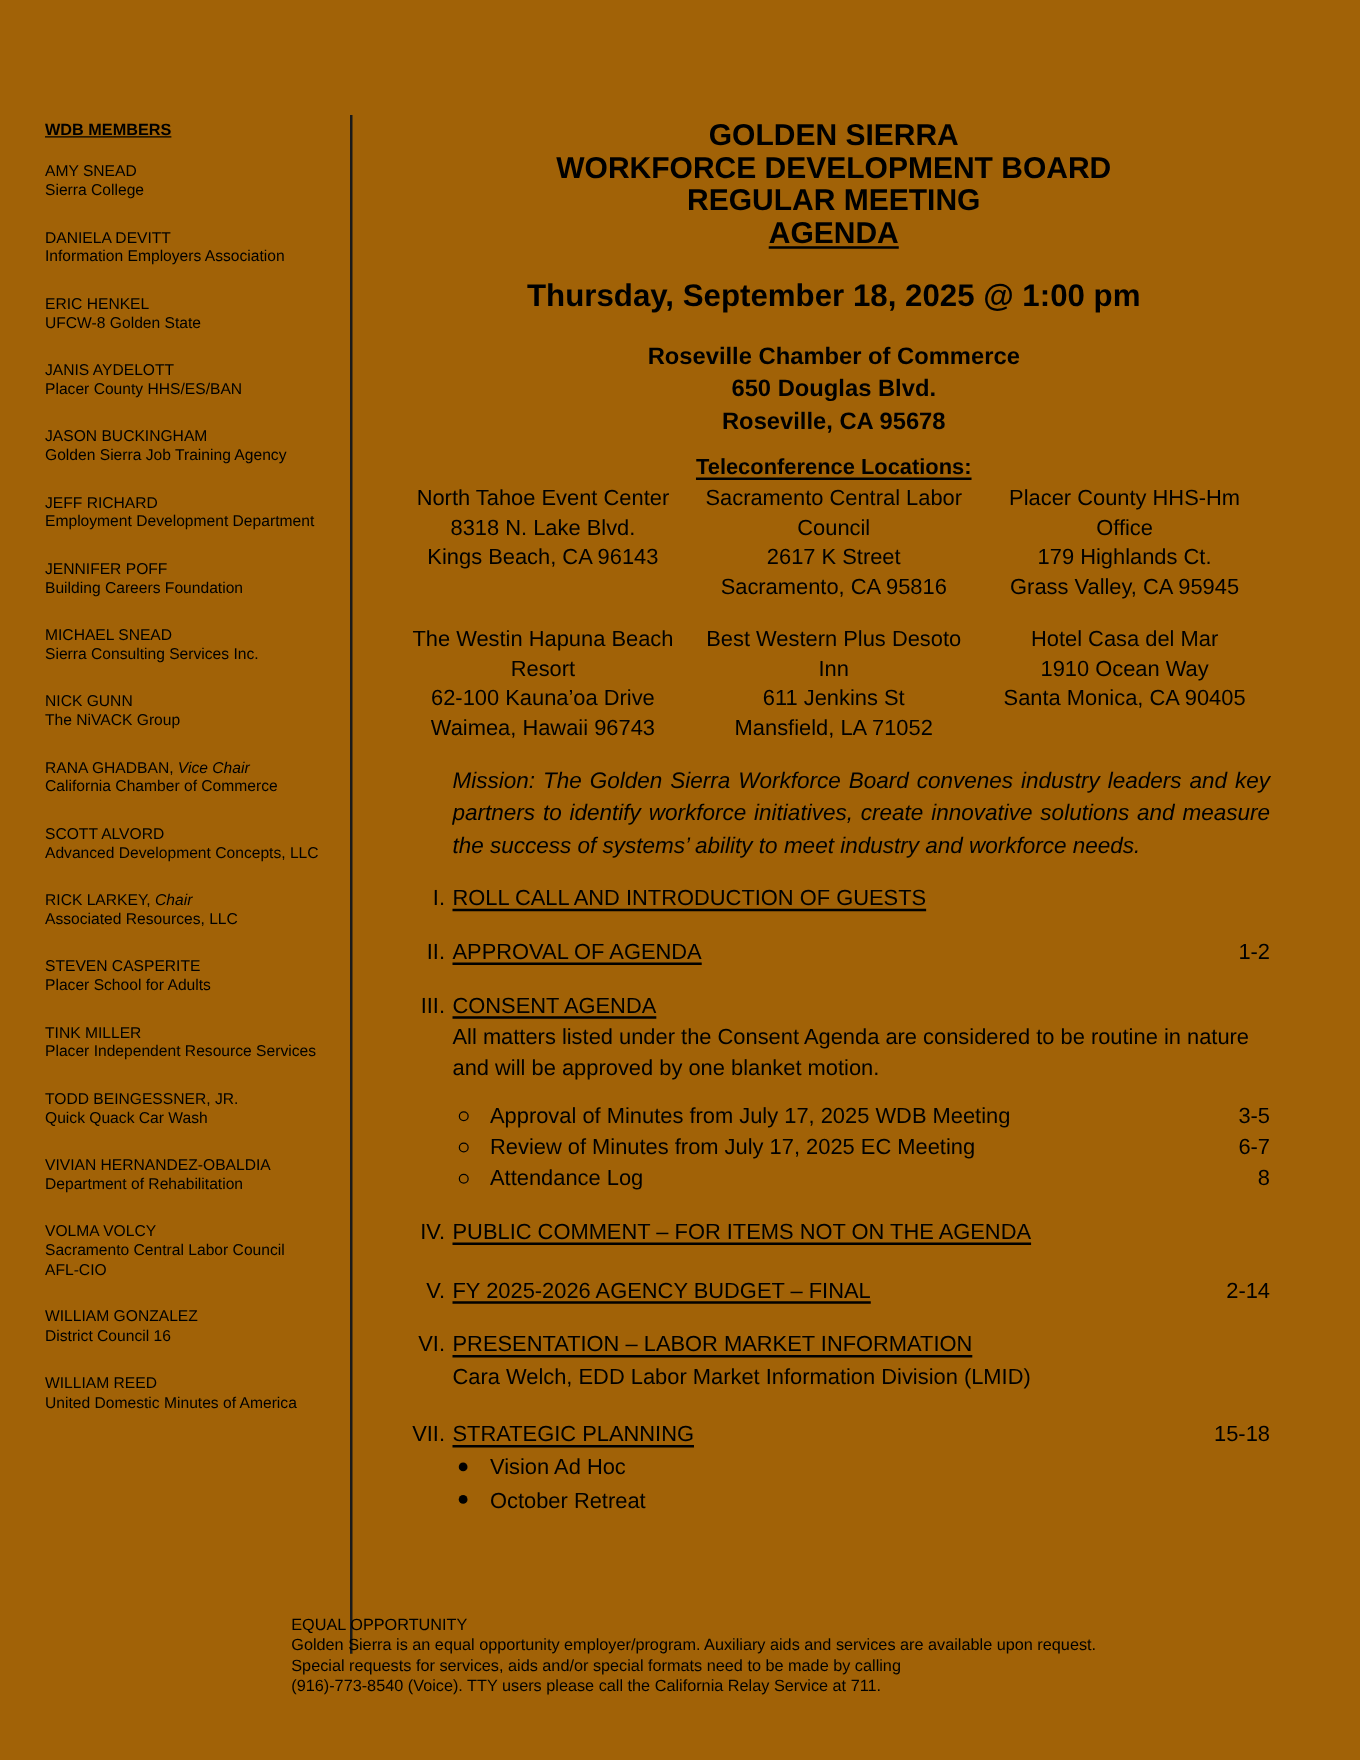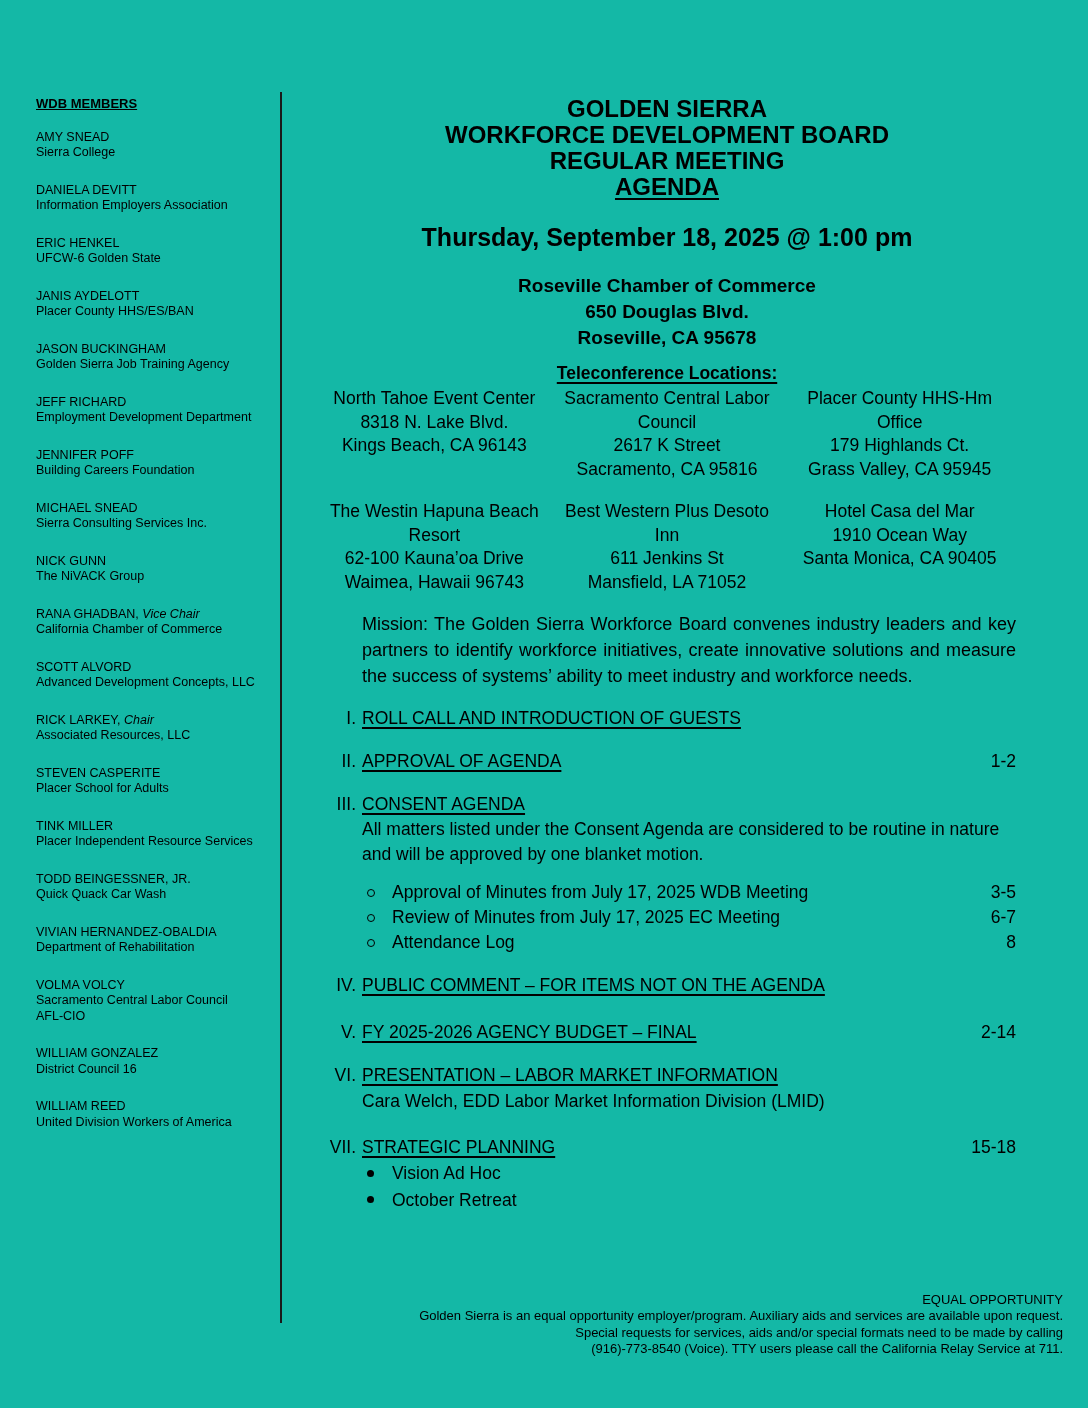--- a/index.html
+++ b/index.html
@@ -6,21 +6,21 @@
   html, body { background: #fff; }
   body {
     font-family: "Liberation Sans", sans-serif;
     color: #000;
     -webkit-font-smoothing: antialiased;
   }
   .page {
     position: relative;
     width: 1088px;
     height: 1408px;
-    background: #14b8a6;
+    background: #a16207;
     overflow: hidden;
   }
 
   
   .sidebar {
     position: absolute;
     left: 36px;
     top: 96px;
     width: 244px;
     font-size: 12.5px;
@@ -68,20 +68,21 @@
     display: grid;
     grid-template-columns: 1fr 1fr 1fr;
     row-gap: 19px;
     margin-top: 2px;
     line-height: 23.5px;
   }
   .loc { text-align: center; }
 
   .mission {
     font-size: 18px;
+    font-style: italic;
     text-align: justify;
     line-height: 26px;
     margin: 17px 0 0 44px;
     width: 654px;
   }
 
   
   .agenda { margin-top: 16px; }
   .agenda-item { margin-bottom: 17px; }
   .item-row { display: flex; }
@@ -120,21 +121,21 @@
   }
   .bullet-text { flex: 1; }
   .vii-bullets { line-height: 26.5px; }
 
   
   .footer {
     position: absolute;
     left: 233px;
     top: 1292px;
     width: 830px;
-    text-align: right;
+    text-align: left;
     font-size: 13px;
     line-height: 16.3px;
   }
 </style>
 </head>
 <body>
 
 <div class="page">
 
   <aside class="sidebar">
@@ -143,21 +144,21 @@
     <div class="member">
       <div>AMY SNEAD</div>
       <div>Sierra College</div>
     </div>
     <div class="member">
       <div>DANIELA DEVITT</div>
       <div>Information Employers Association</div>
     </div>
     <div class="member">
       <div>ERIC HENKEL</div>
-      <div>UFCW-6 Golden State</div>
+      <div>UFCW-8 Golden State</div>
     </div>
     <div class="member">
       <div>JANIS AYDELOTT</div>
       <div>Placer County HHS/ES/BAN</div>
     </div>
     <div class="member">
       <div>JASON BUCKINGHAM</div>
       <div>Golden Sierra Job Training Agency</div>
     </div>
     <div class="member">
@@ -208,21 +209,21 @@
       <div>VOLMA VOLCY</div>
       <div>Sacramento Central Labor Council</div>
       <div>AFL-CIO</div>
     </div>
     <div class="member">
       <div>WILLIAM GONZALEZ</div>
       <div>District Council 16</div>
     </div>
     <div class="member">
       <div>WILLIAM REED</div>
-      <div>United Division Workers of America</div>
+      <div>United Domestic Minutes of America</div>
     </div>
   </aside>
 
   <div class="divider"></div>
 
   <main class="main">
 
     <div class="doc-title center">
       <div>GOLDEN SIERRA</div>
       <div>WORKFORCE DEVELOPMENT BOARD</div>

